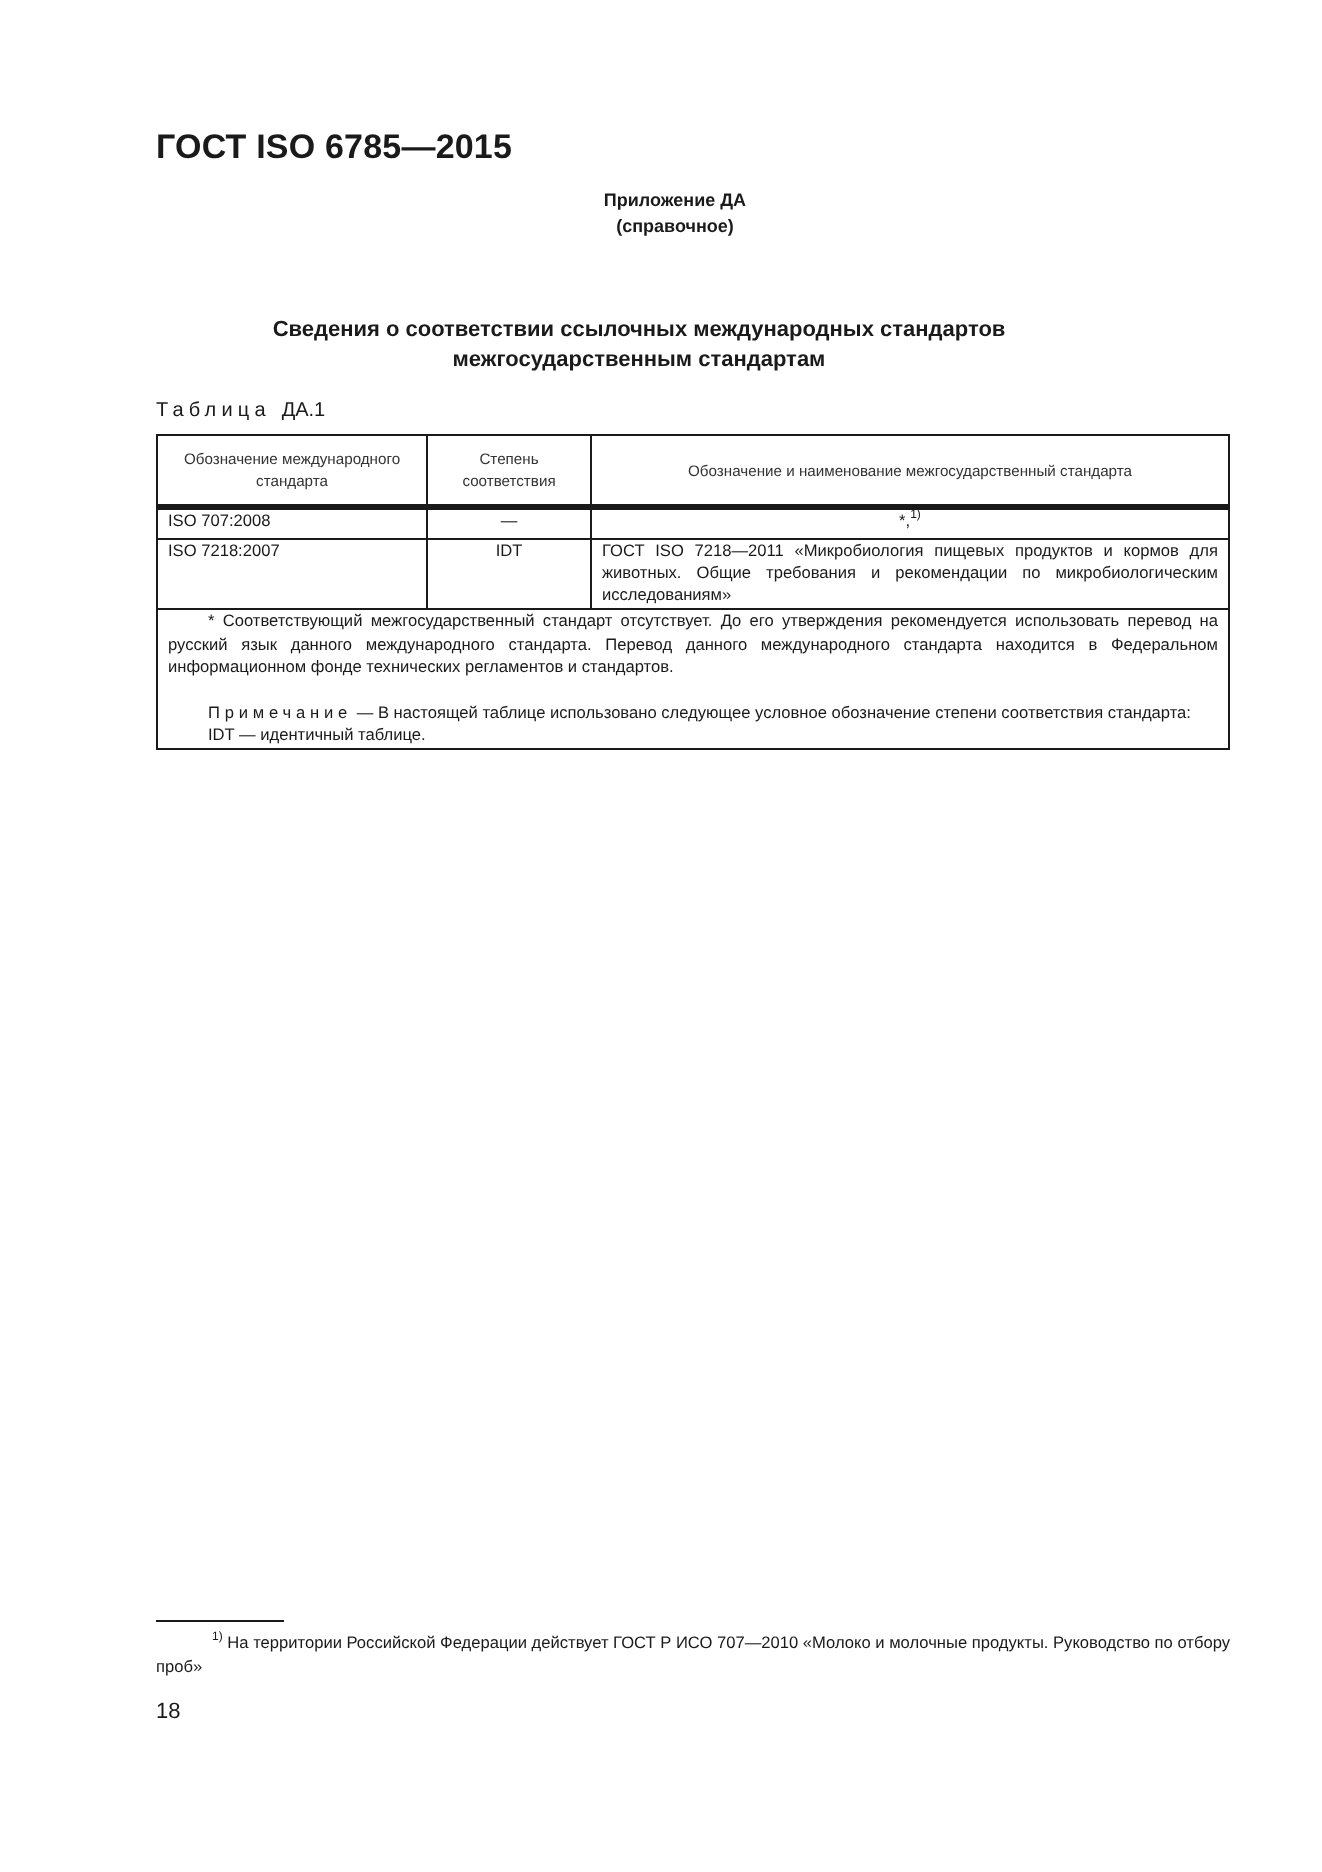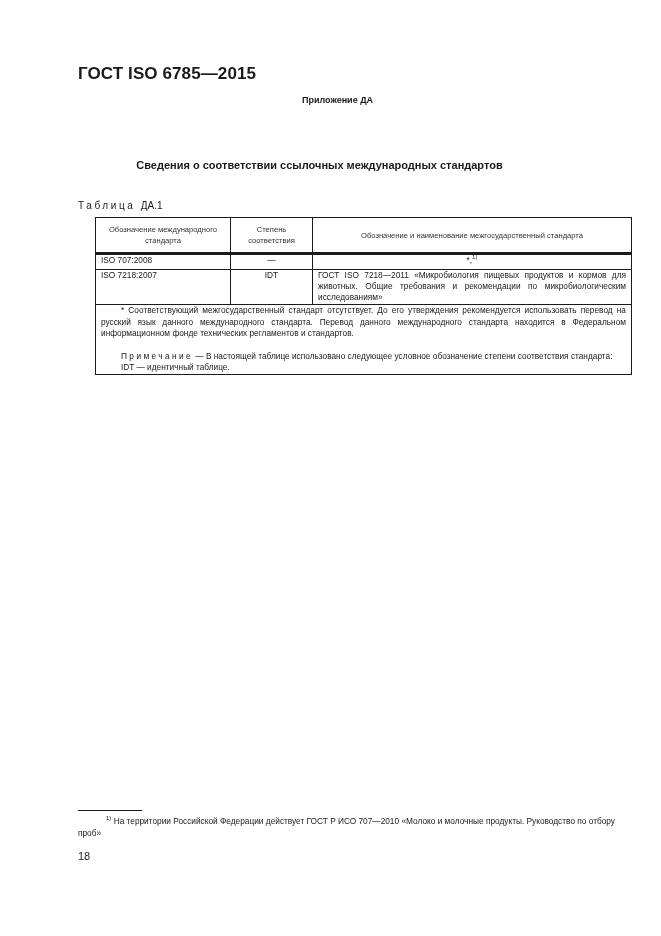--- a/index.html
+++ b/index.html
@@ -23,21 +23,21 @@
       padding-left: 32px; box-sizing: border-box;
     }
     .table-caption {
       position: absolute; left: 78px; top: 200px;
       font-size: 10px; letter-spacing: 2.6px;
     }
     .table-caption .num { letter-spacing: 0; }
     table.std {
       position: absolute; left: 78px; top: 217px;
       width: 537px; border-collapse: collapse;
-      font-size: 8.3px; line-height: 11px; margin-left: 17px;
+      font-size: 8.3px; line-height: 11px;
     }
     table.std td, table.std th {
       border: 1px solid #1a1a1a; padding: 0 5px; vertical-align: top;
       font-weight: normal;
     }
     table.std thead th {
       text-align: center; vertical-align: middle; height: 34px;
       font-size: 7.6px; color: #333;
     }
     table.std thead tr { border-bottom: 3px solid #1a1a1a; }
@@ -67,24 +67,26 @@
       position: absolute; left: 78px; top: 850px; font-size: 11px;
     }
   </style>
 </head>
 <body>
 
 <div class="header-code">ГОСТ ISO 6785—2015</div>
 
 <div class="annex">
   <div>Приложение ДА</div>
+  <div>(справочное)</div>
 </div>
 
 <div class="title">
   <div>Сведения о соответствии ссылочных международных стандартов</div>
+  <div>межгосударственным стандартам</div>
 </div>
 
 <div class="table-caption">
   <span>Таблица</span>
   <span class="num">ДА.1</span>
 </div>
 
 <table class="std">
   <thead>
     <tr>

